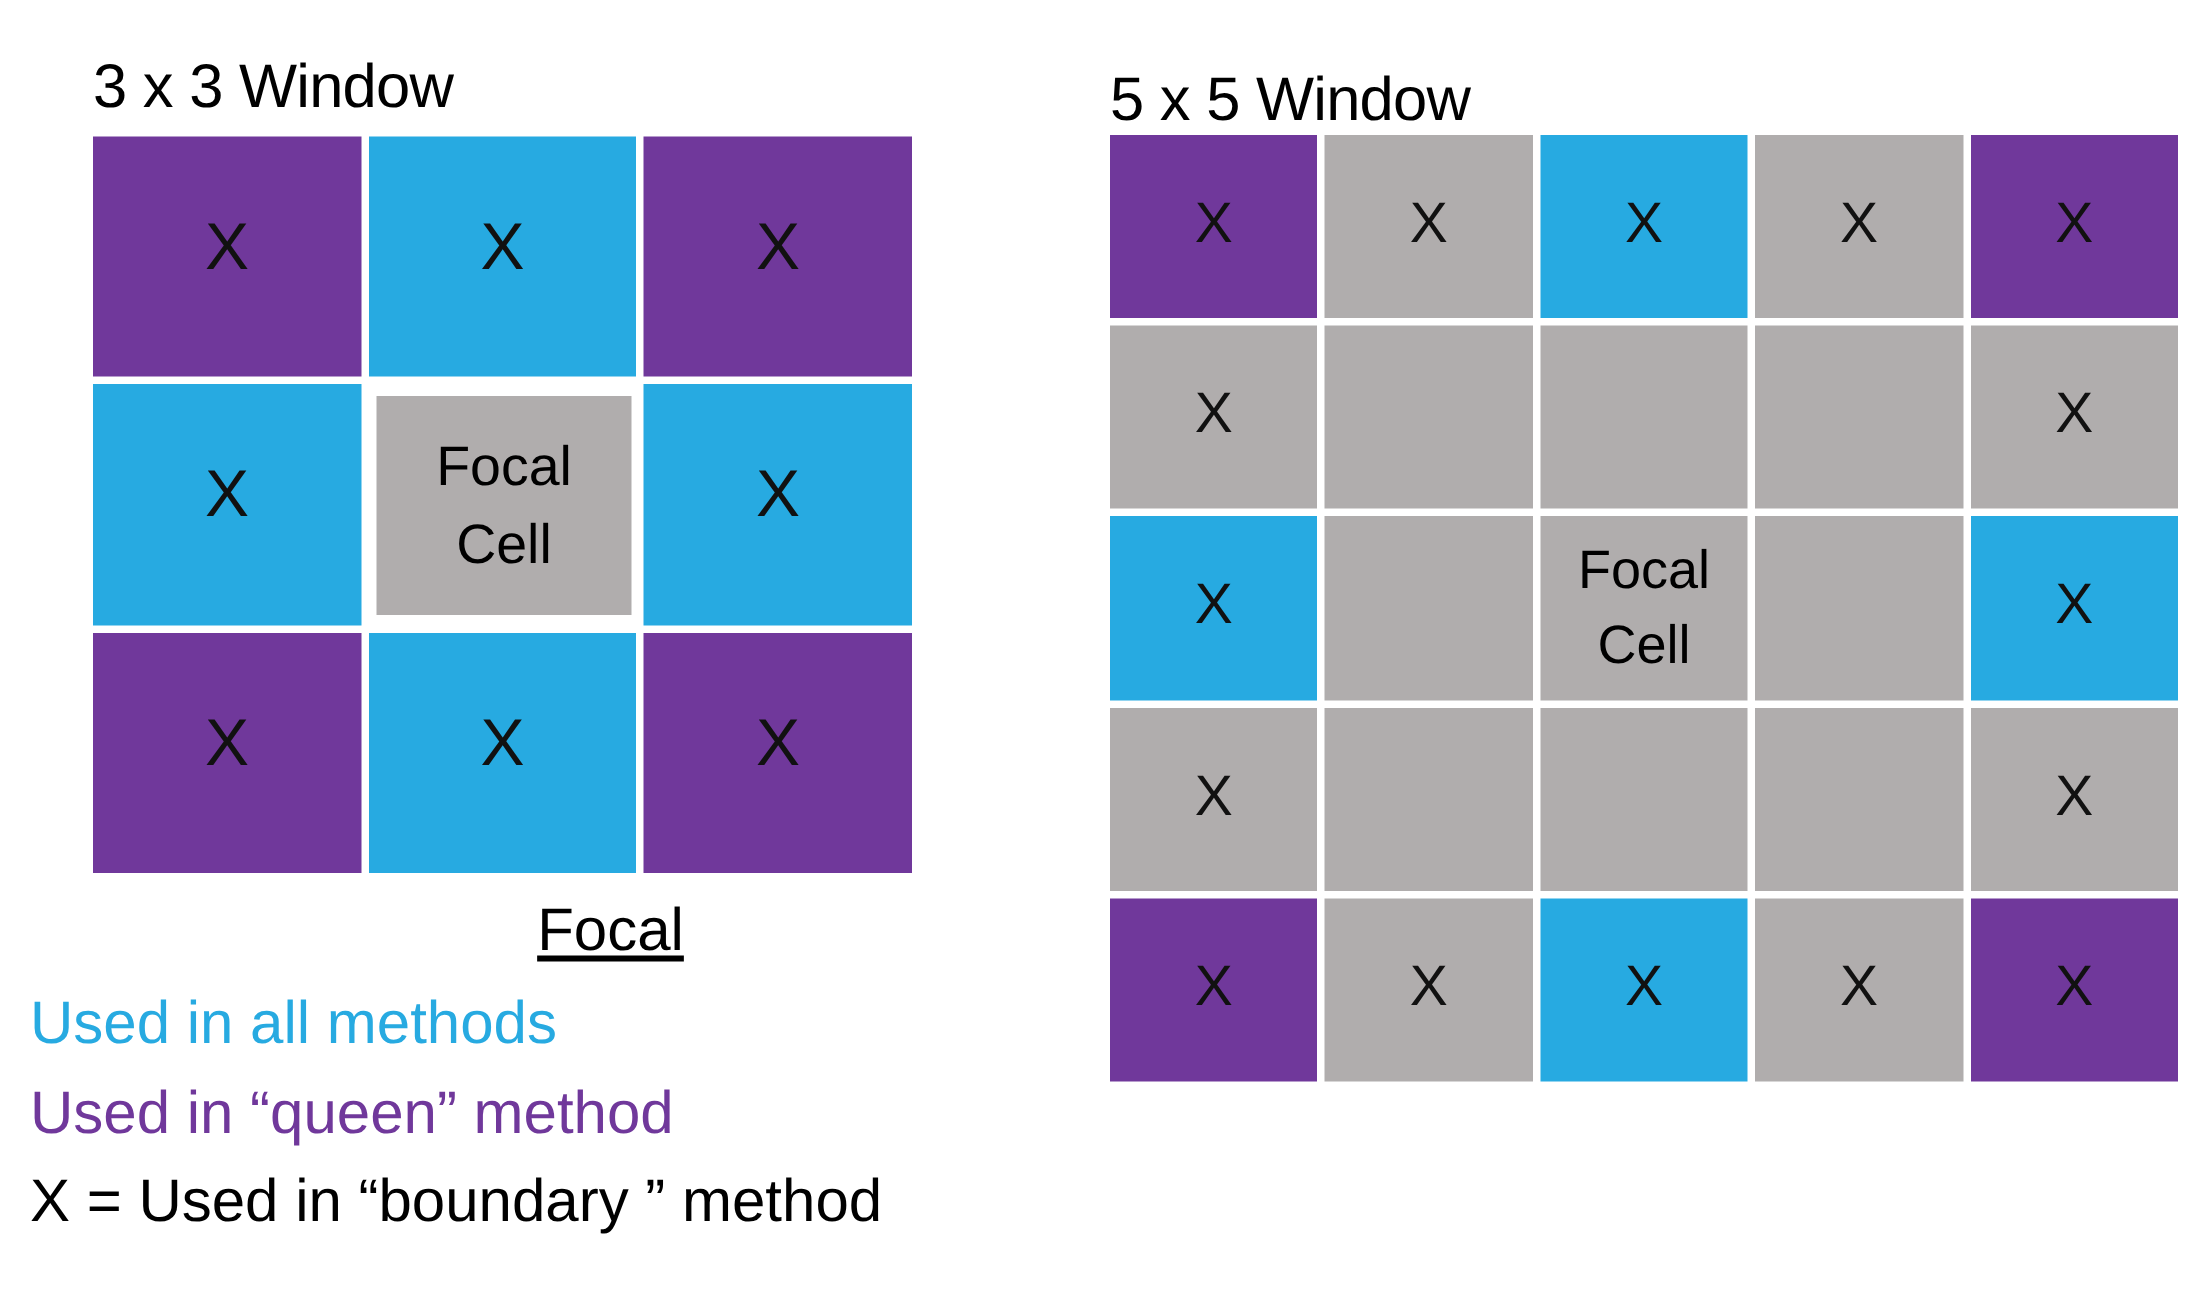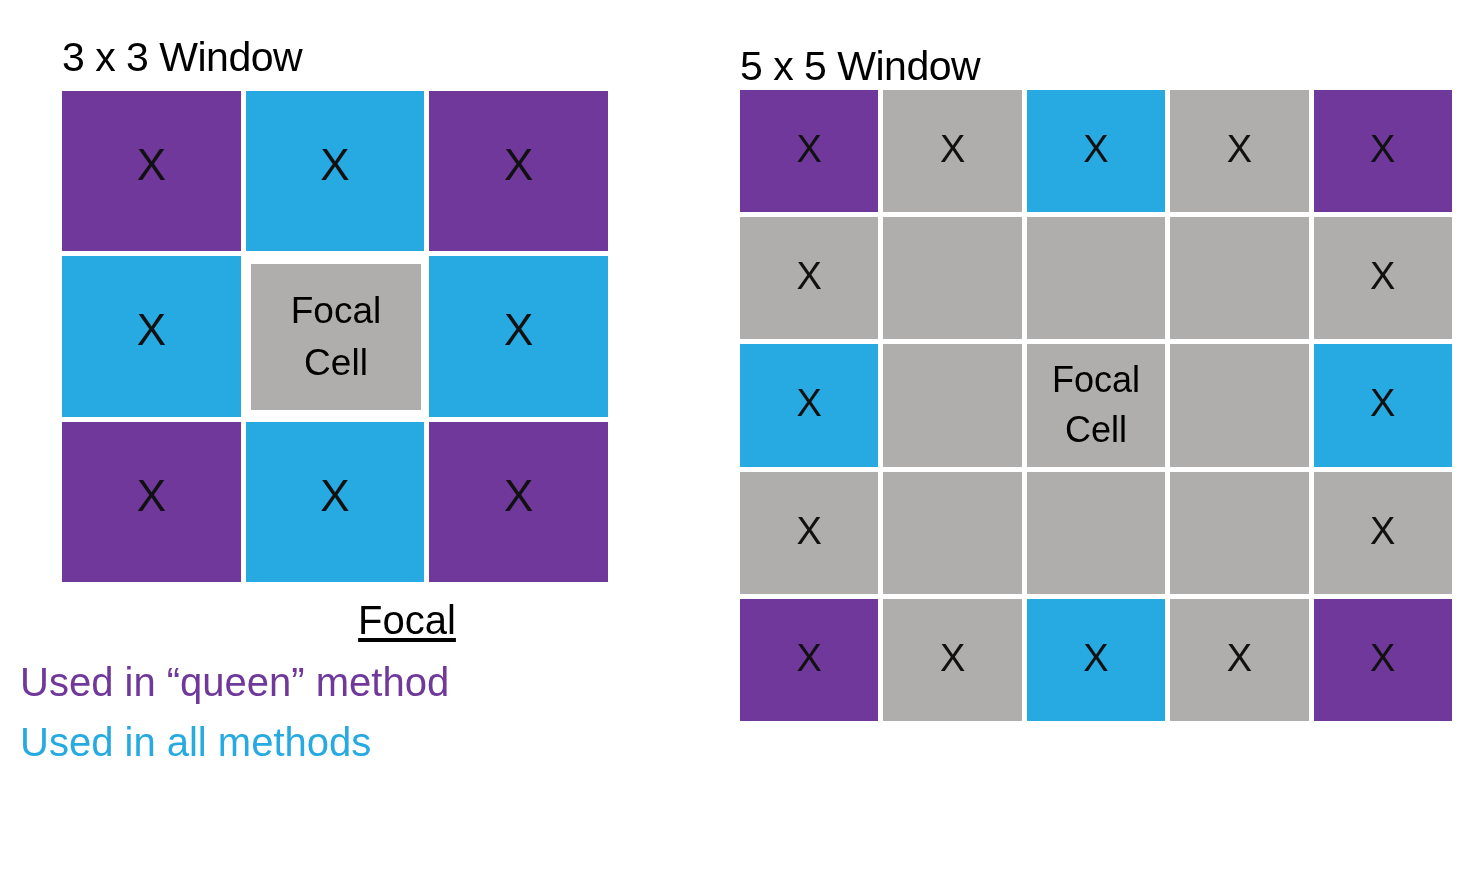--- a/index.html
+++ b/index.html
@@ -235,16 +235,17 @@
       </div>
       <div class="cell purple">
         <span class="xmark">X</span>
       </div>
     </div>
 </div>
 
 <div id="legend">
   <div id="legend-title">Focal</div>
   <div id="legend-lines">
+      <div class="legend-line blue" style="color: rgb(39, 170, 225);">Used in all methods</div>
       <div class="legend-line purple" style="color: rgb(112, 56, 155);">Used in “queen” method</div>
-      <div class="legend-line blue" style="color: rgb(39, 170, 225);">Used in all methods</div>
+      <div class="legend-line black" style="color: rgb(0, 0, 0);">X = Used in “boundary ” method</div>
     </div>
 </div>
 
 </body></html>

